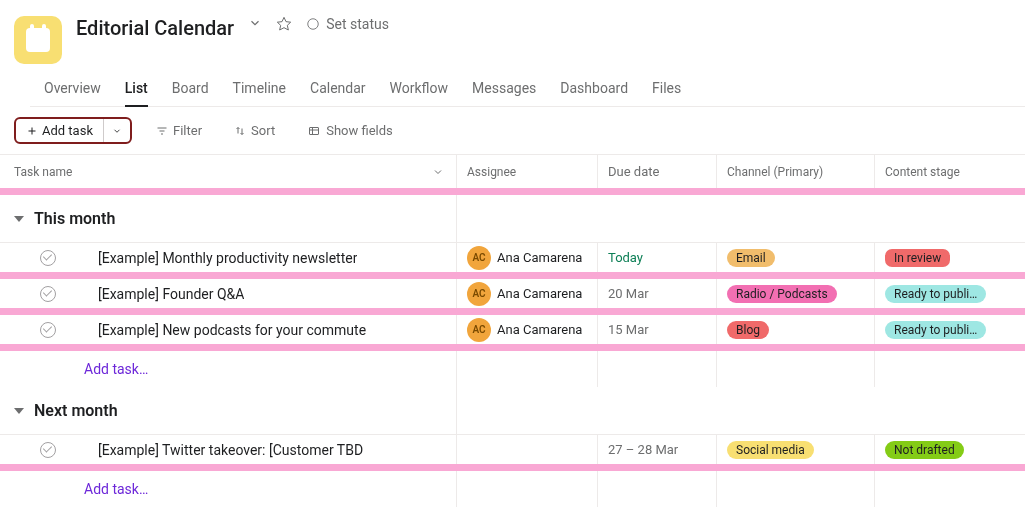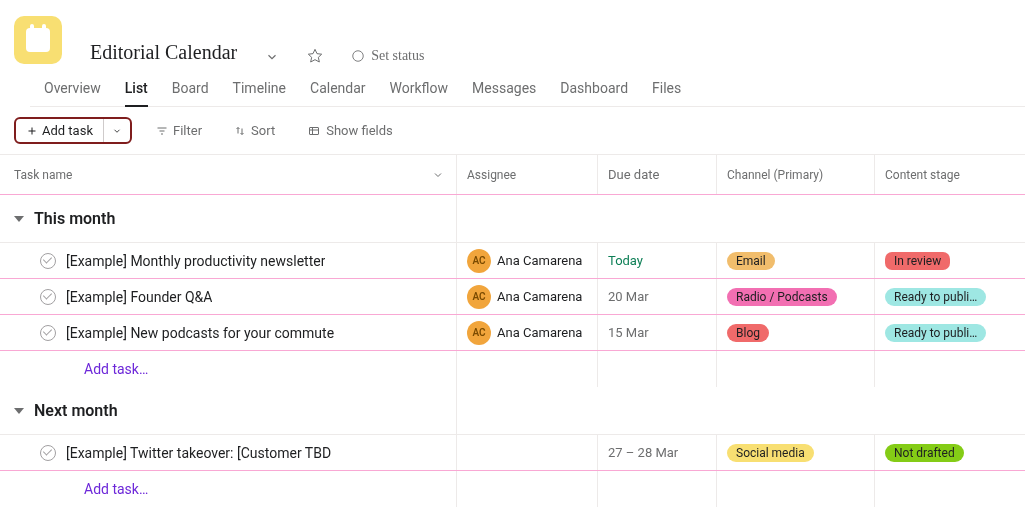--- a/index.html
+++ b/index.html
@@ -1,50 +1,50 @@
 <!DOCTYPE html>
 <html><head>
 <meta charset="utf-8">
 <style>
 * { box-sizing: border-box; margin: 0; padding: 0; }
 body { font-family: -apple-system, BlinkMacSystemFont, "Segoe UI", Roboto, Helvetica, Arial, sans-serif; font-size: 14px; color: #1e1f21; background: #fff; width: 1025px; }
-.header { display: flex; align-items: flex-end; padding: 16px 14px 8px; gap: 28px; font-family: Liberation Serif, serif; }
+.header { display: flex; align-items: flex-start; padding: 16px 14px 8px; gap: 14px; }
 .project-icon { width: 48px; height: 48px; background: #f8df72; border-radius: 10px; display: flex; align-items: center; justify-content: center; }
 .cal-glyph { width: 24px; height: 24px; background: #fff; border-radius: 4px; position: relative; }
 .cal-glyph::before, .cal-glyph::after { content: ""; position: absolute; top: -4px; width: 4px; height: 8px; background: #fff; border-radius: 2px; }
 .cal-glyph::before { left: 4px; }
 .cal-glyph::after { right: 4px; }
 .project-title { font-size: 20px; font-weight: 500; }
 .hdr-icon { color: #6d6e6f; display: flex; align-items: center; cursor: pointer; }
 .set-status { display: flex; align-items: center; gap: 6px; color: #6d6e6f; cursor: pointer; }
 .tabs { display: flex; gap: 24px; padding: 0 14px; border-bottom: 1px solid #edeae9; margin-left: 30px; }
 .tab { padding: 8px 0 10px; color: #6d6e6f; cursor: pointer; position: relative; }
 .tab.active { color: #1e1f21; font-weight: 500; }
 .tab.active::after { content: ""; position: absolute; left: 0; right: 0; bottom: -1px; height: 2px; background: #1e1f21; }
 .toolbar { display: flex; align-items: center; gap: 8px; padding: 10px 14px; }
 .btn-split { display: flex; border: 2px solid #7f1d1d; border-radius: 6px; overflow: hidden; }
 .btn-main { padding: 4px 10px; display: flex; align-items: center; gap: 4px; cursor: pointer; font-size: 13px; }
 .btn-caret { padding: 4px 8px; border-left: 1px solid #cfcbcb; cursor: pointer; display: flex; align-items: center; }
 .tool-item { display: flex; align-items: center; gap: 5px; color: #6d6e6f; font-size: 13px; padding: 4px 8px; cursor: pointer; margin-left: 8px; }
 .table { border-top: 1px solid #edeae9; }
-.row { display: flex; border-bottom: 1px solid #f9a8d4; min-height: 36px; align-items: stretch; }
+.row { display: flex; border-bottom: 7px solid #f9a8d4; min-height: 36px; align-items: stretch; }
 .col-task { flex: 0 0 457px; display: flex; align-items: center; padding: 0 14px; border-right: 1px solid #edeae9; position: relative; }
 .col-assignee { flex: 0 0 141px; display: flex; align-items: center; padding: 0 10px; border-right: 1px solid #edeae9; gap: 6px; }
 .col-due { flex: 0 0 119px; display: flex; align-items: center; padding: 0 10px; border-right: 1px solid #edeae9; color: #6d6e6f; font-size: 13px; }
 .col-channel { flex: 0 0 158px; display: flex; align-items: center; padding: 0 10px; border-right: 1px solid #edeae9; }
 .col-stage { flex: 1; display: flex; align-items: center; padding: 0 10px; }
 .header-row { height: 40px; font-size: 12px; color: #6d6e6f; }
 .header-row .col-task { font-size: 12px; }
 .section-row { height: 48px; border-bottom: 1px solid #edeae9; display: flex; }
 .section-row .col-task { font-weight: 600; font-size: 16px; gap: 10px; border-right: 1px solid #edeae9; }
 .section-rest { flex: 1; }
 .triangle { width: 0; height: 0; border-left: 5px solid transparent; border-right: 5px solid transparent; border-top: 6px solid #6d6e6f; cursor: pointer; }
 .check-circle { width: 16px; height: 16px; border: 1.5px solid #a2a0a2; border-radius: 50%; position: relative; margin-right: 10px; margin-left: 26px; flex-shrink: 0; cursor: pointer; }
 .check-circle::after { content: ""; position: absolute; left: 4px; top: 1px; width: 4px; height: 7px; border-right: 1.5px solid #a2a0a2; border-bottom: 1.5px solid #a2a0a2; transform: rotate(45deg); }
-.task-name { font-size: 14px; color: #1e1f21; cursor: pointer; overflow: hidden; text-overflow: ellipsis; white-space: nowrap; }
+.task-name { font-size: 14px; color: #1e1f21; cursor: pointer; overflow: hidden; text-overflow: ellipsis; white-space: nowrap; margin-left: 32px; }
 .avatar { width: 24px; height: 24px; border-radius: 50%; background: #f1a53c; color: #7a4a00; font-size: 10px; font-weight: 600; display: flex; align-items: center; justify-content: center; flex-shrink: 0; }
 .assignee-name { font-size: 13px; color: #1e1f21; white-space: nowrap; overflow: hidden; text-overflow: ellipsis; }
 .pill { display: inline-block; padding: 2px 9px; border-radius: 10px; font-size: 12px; white-space: nowrap; max-width: 100%; overflow: hidden; text-overflow: ellipsis; }
 .add-task-row .col-task { color: #6d28d9; cursor: text; padding-left: 84px; }
 .add-task-row { border-bottom: none; }
 .col-task .caret-down { position: absolute; right: 12px; color: #6d6e6f; }
 svg { display: block; }
 </style>
 </head>
 <body>

